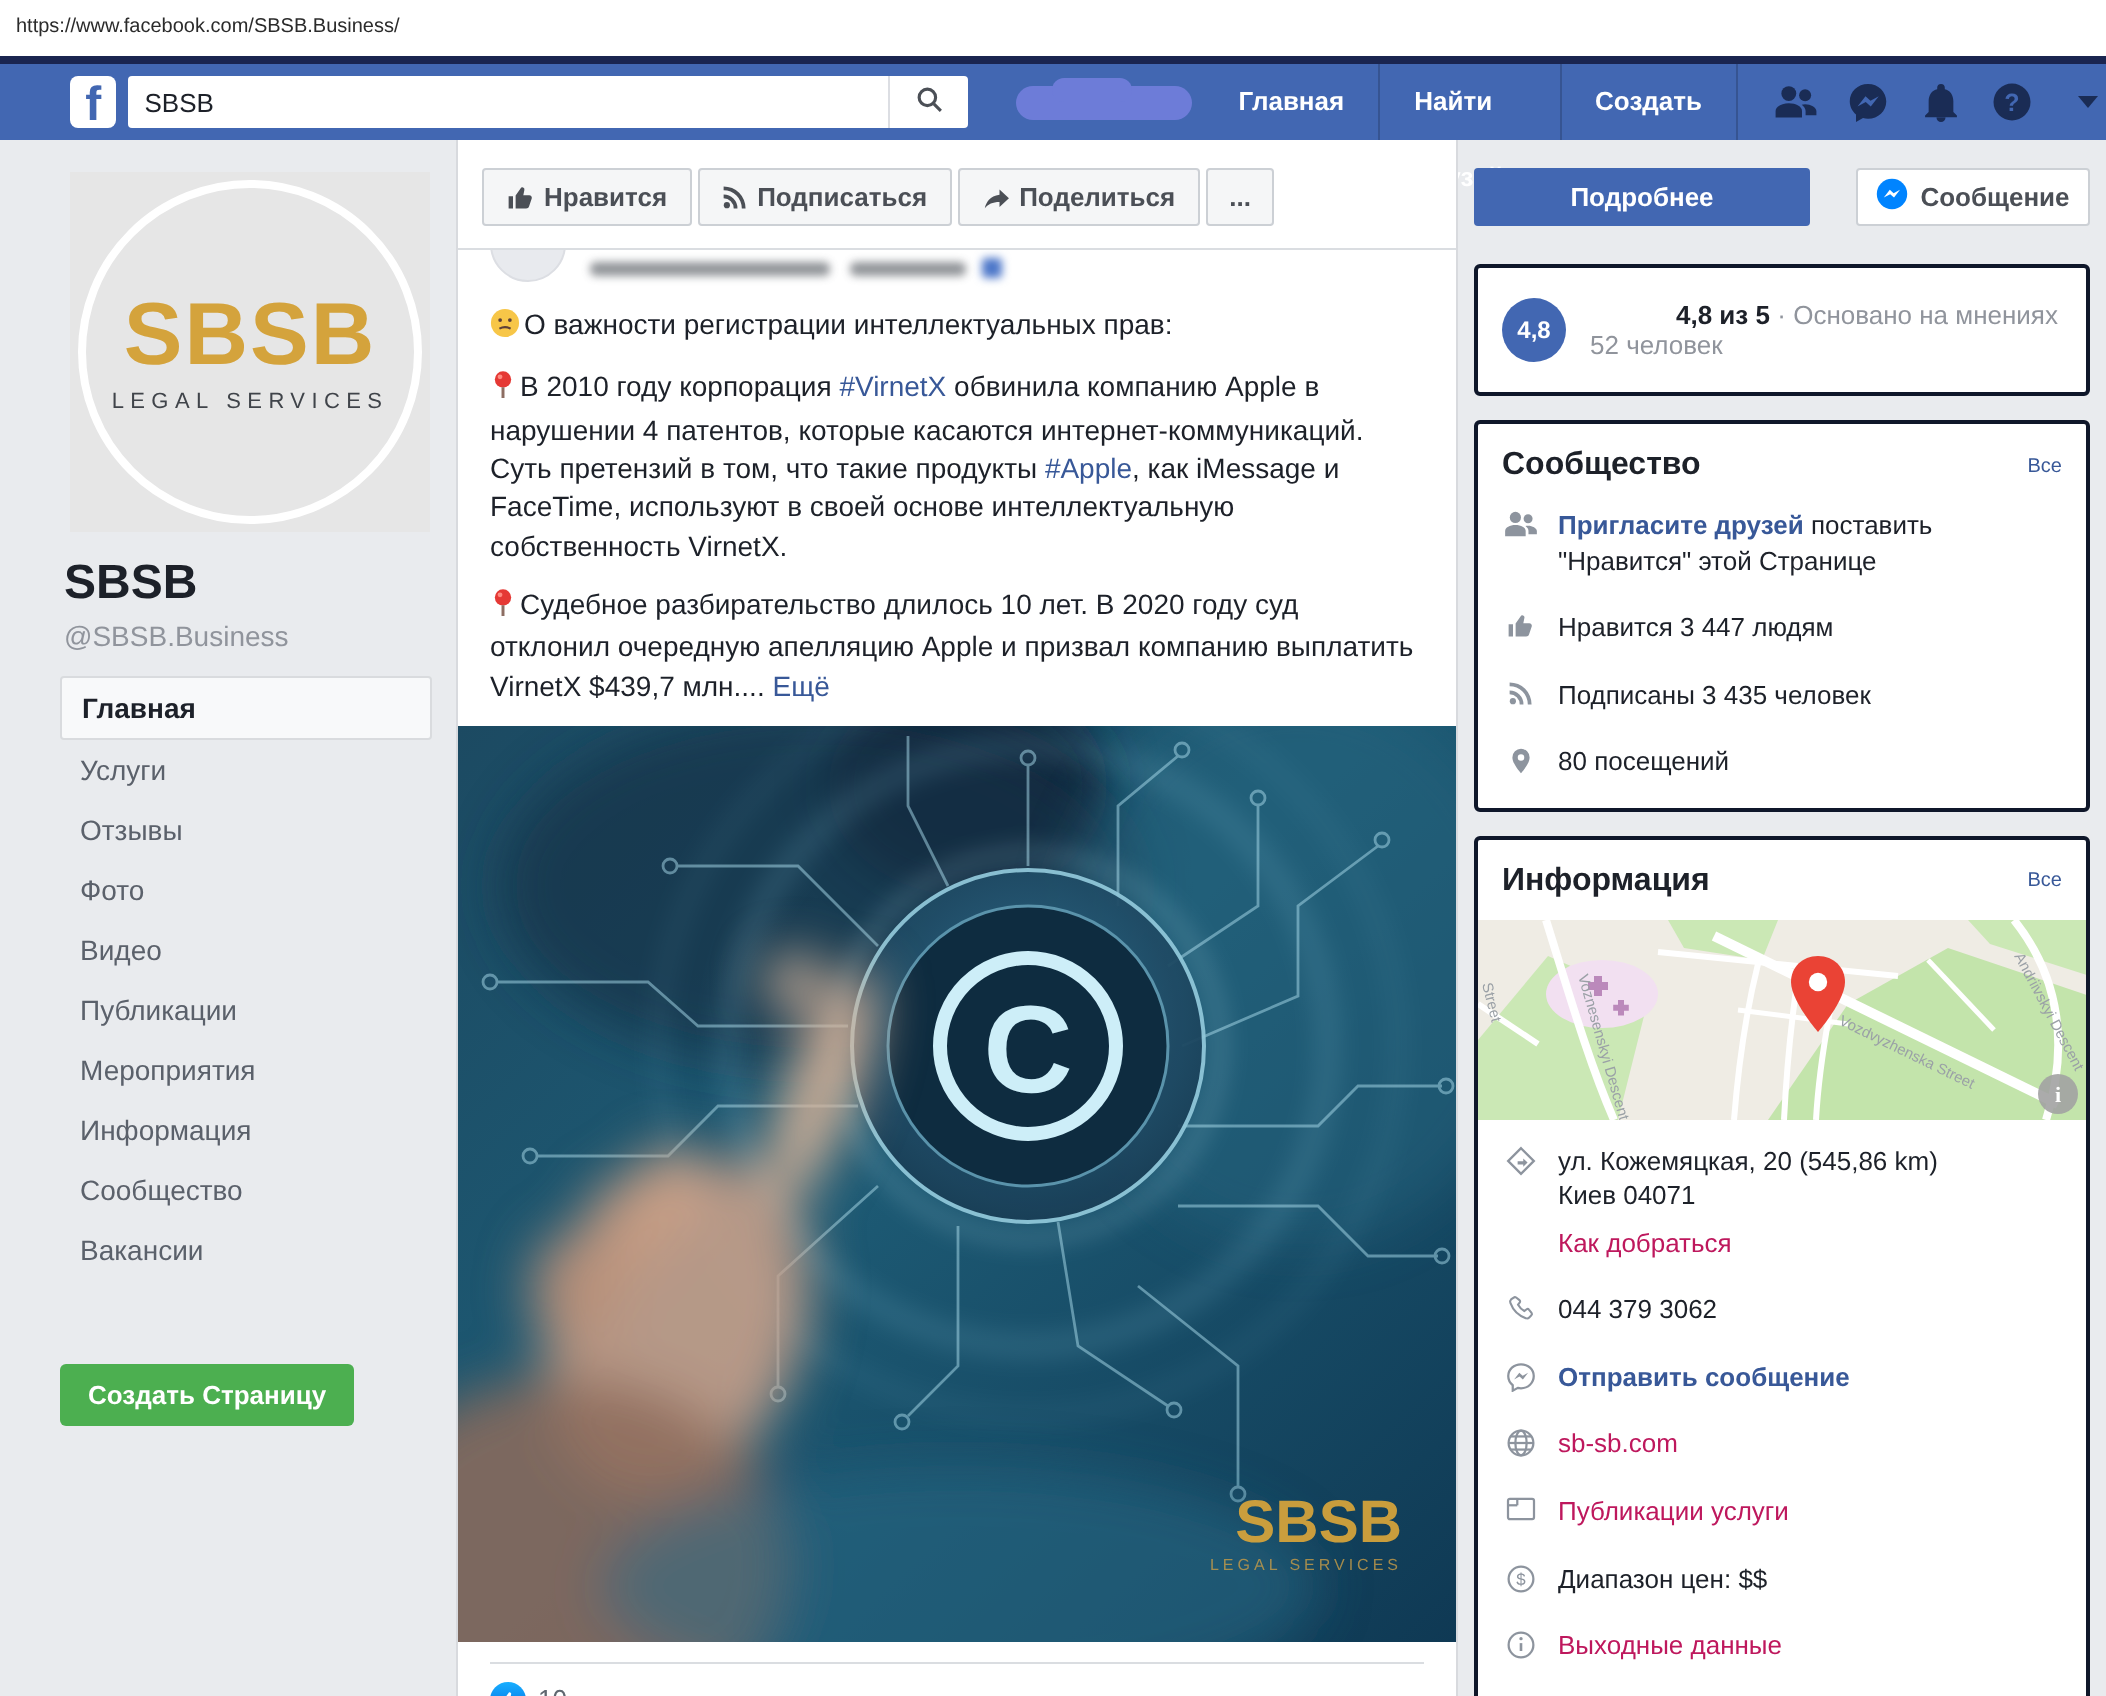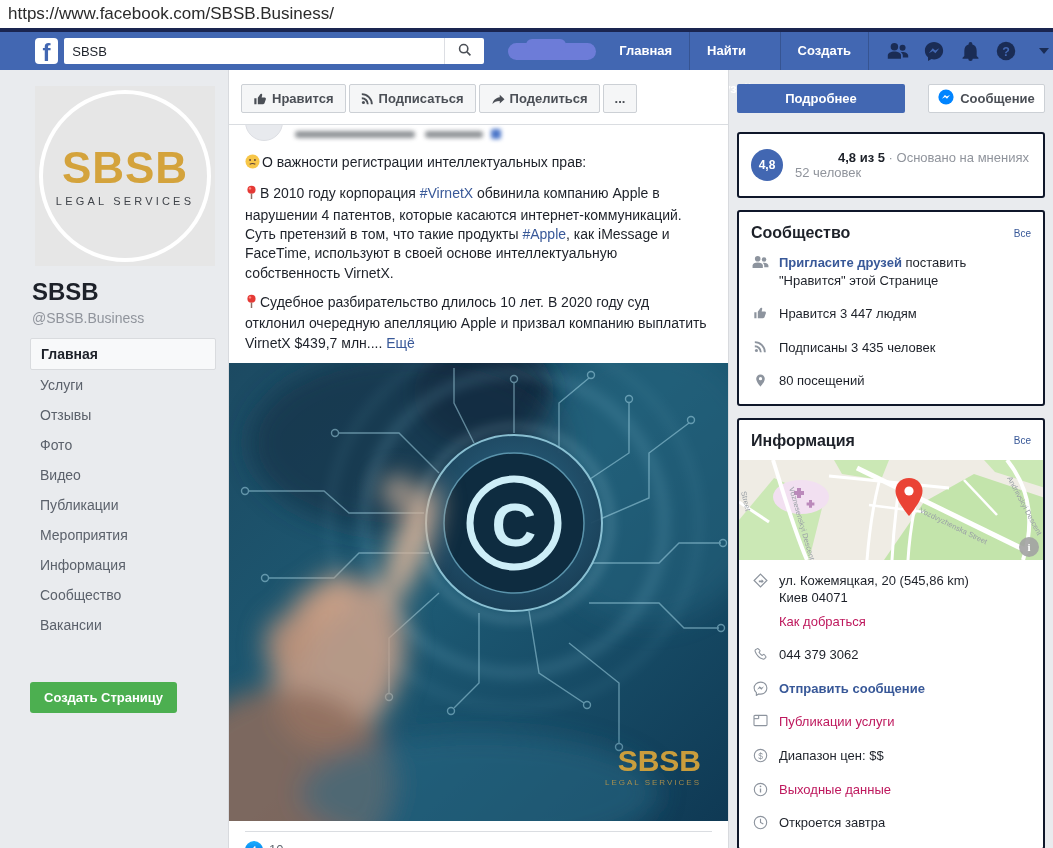--- a/index.html
+++ b/index.html
@@ -1,20 +1,20 @@
 <!DOCTYPE html>
 <html><head>
 <meta charset="utf-8">
 <style>
   * { margin:0; padding:0; box-sizing:border-box; }
   body { font-family:"Liberation Sans", sans-serif; background:#fff; }
   .screen { position:relative; width:1053px; height:848px; background:#e9ebee; overflow:hidden; }
 
   
-  .urlbar { height:28px; background:#fff; font-size:17px; color:#2b2b2b; line-height:28px; padding-left:8px; }
+  .urlbar { height:28px; background:#fff; font-size:10px; color:#2b2b2b; line-height:28px; padding-left:8px; }
   .navyline { height:4px; background:#1a2550; }
 
   
   .fbheader { position:relative; height:38px; background:#4267b2; display:flex; align-items:center; }
   .flogo { width:26px; height:26px; background:#fff; border-radius:4px; margin-left:35px; color:#4267b2;
            font-weight:bold; font-size:24px; text-align:center; line-height:30px; overflow:hidden; }
   .searchwrap { display:flex; margin-left:6px; }
   .searchinput { width:380px; height:26px; border:none; border-radius:2px 0 0 2px; padding:0 8px; font-size:13px;
                  color:#1d2129; font-family:"Liberation Sans",sans-serif; outline:none; }
   .searchbtn { width:40px; height:26px; background:#fff; border:none; border-left:1px solid #dcdee3;
@@ -452,20 +452,32 @@
         <span class="cico">
             <svg width="15" height="15" viewBox="0 0 16 16">
               <path d="M8 1.2C4.2 1.2 1.2 4 1.2 7.5c0 2 .9 3.7 2.4 4.9v2.9l2.7-1.5c.5.1 1.1.2 1.7.2 3.8 0 6.8-2.8 6.8-6.5S11.8 1.2 8 1.2z" fill="none" stroke="#8d949e" stroke-width="1.2"></path>
               <path fill="#8d949e" d="M4.3 9.3l2.8-3.6 1.8 1.6 2.9-1.6-2.8 3.6-1.8-1.6-2.9 1.6z"></path>
             </svg>
           </span>
         <a class="bluebold">Отправить сообщение</a>
       </div>
       <div class="crow">
         <span class="cico">
+            <svg width="15" height="15" viewBox="0 0 16 16" fill="none" stroke="#8d949e" stroke-width="1.2">
+              <circle cx="8" cy="8" r="6.6"></circle>
+              <ellipse cx="8" cy="8" rx="3" ry="6.6"></ellipse>
+              <line x1="1.4" y1="8" x2="14.6" y2="8"></line>
+              <line x1="2.2" y1="4.5" x2="13.8" y2="4.5"></line>
+              <line x1="2.2" y1="11.5" x2="13.8" y2="11.5"></line>
+            </svg>
+          </span>
+        <a class="bluelink">sb-sb.com</a>
+      </div>
+      <div class="crow">
+        <span class="cico">
             <svg width="15" height="13" viewBox="0 0 16 14" fill="none" stroke="#8d949e" stroke-width="1.2">
               <rect x="1" y="1.5" width="14" height="11" rx="1"></rect>
               <line x1="1" y1="5" x2="6" y2="5"></line>
               <line x1="6" y1="1.5" x2="6" y2="5"></line>
             </svg>
           </span>
         <a class="bluelink">Публикации услуги</a>
       </div>
       <div class="crow">
         <span class="cico">

